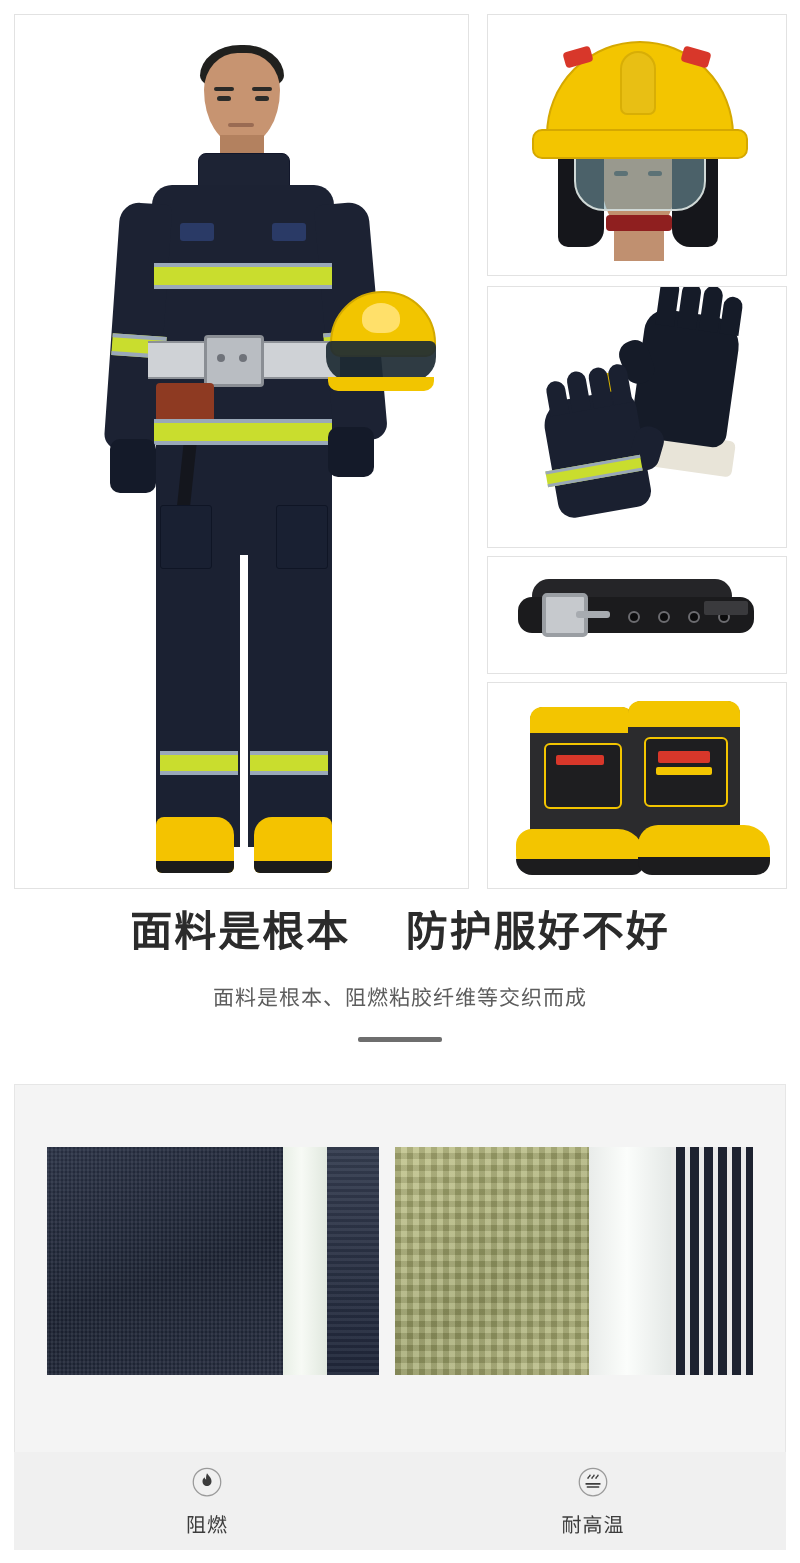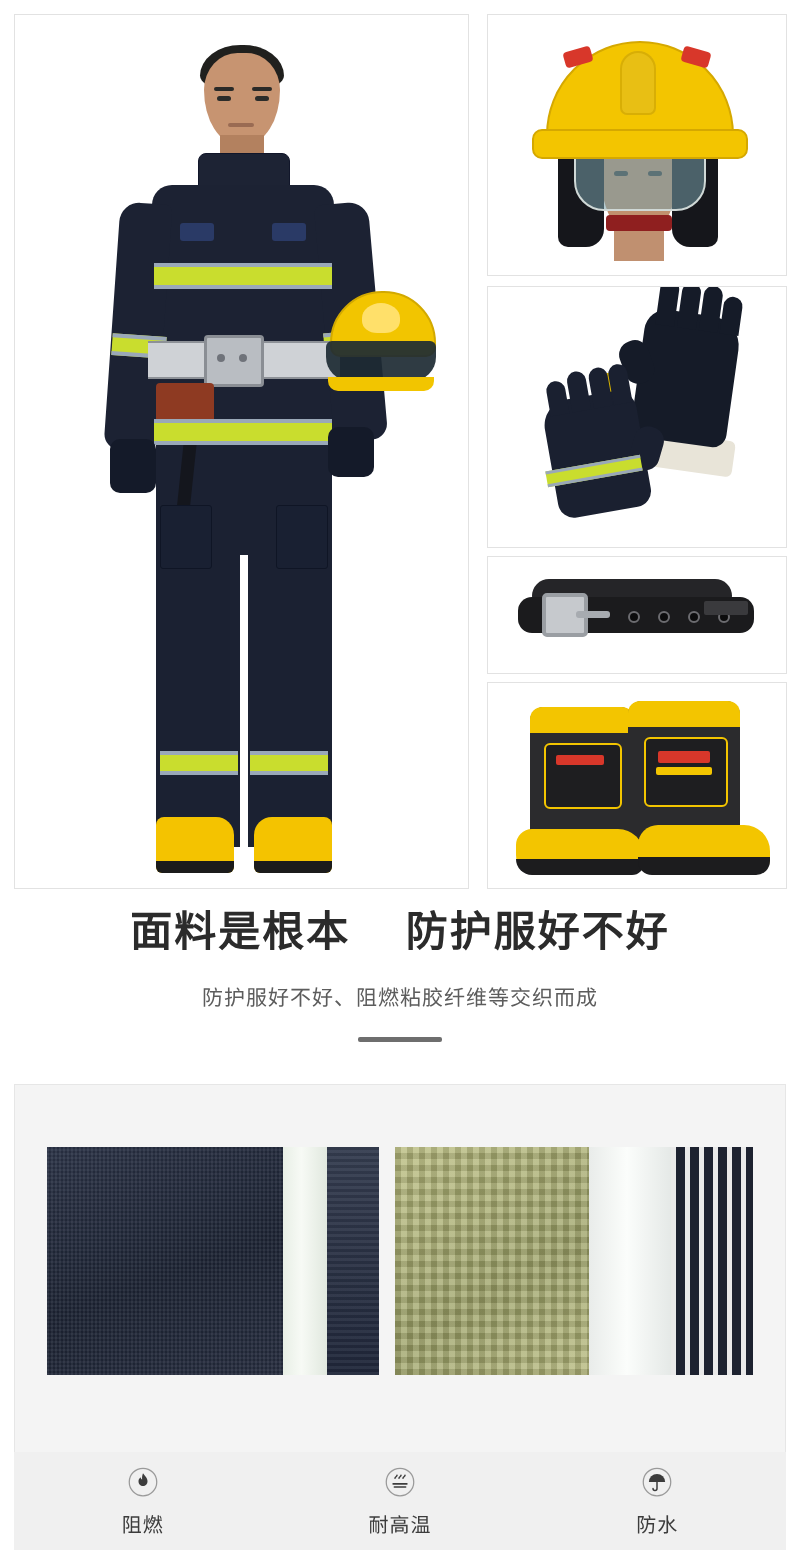--- a/index.html
+++ b/index.html
@@ -405,21 +405,21 @@
     </div>
   </div>
 </div>
 
 <div class="headline-wrap">
   <div class="headline">
     <span>面料是根本</span>
     <span class="gap"></span>
     <span>防护服好不好</span>
   </div>
-  <div class="subheadline">防护服好不好、阻燃粘胶纤维等交织而成</div>
+  <div class="subheadline">面料是根本、阻燃粘胶纤维等交织而成</div>
   <div class="divider"></div>
 </div>
 
 <div class="fabric-section">
   <div class="fabric-photos">
     <div class="fab fab-left">
       <div class="f-navy"></div>
       <div class="f-white"></div>
       <div class="f-dark2"></div>
     </div>
@@ -448,25 +448,15 @@
       <svg width="30" height="30" viewBox="0 0 24 24">
         <circle cx="12" cy="12" r="11" fill="none" stroke="#9a9a9a" stroke-width="1"></circle>
         <path d="M8 9c0-1.2 1.6-1.2 1.6-2.4M11.2 9c0-1.2 1.6-1.2 1.6-2.4M14.4 9c0-1.2 1.6-1.2 1.6-2.4" fill="none" stroke="#3c3c3c" stroke-width="1.2" stroke-linecap="round"></path>
         <path d="M6.5 13.5h11M7.5 16h9" stroke="#3c3c3c" stroke-width="1.3" stroke-linecap="round"></path>
       </svg>
     </span>
     <span class="flabel">耐高温</span>
   </div>
 
 
-  <div class="feature">
-    <span class="ficon">
-      <svg width="30" height="30" viewBox="0 0 24 24">
-        <circle cx="12" cy="12" r="11" fill="none" stroke="#9a9a9a" stroke-width="1"></circle>
-        <path d="M5.5 12a6.5 6.5 0 0 1 13 0z" fill="#3c3c3c"></path>
-        <path d="M12 12v5.2a1.6 1.6 0 0 1-3.2 0" fill="none" stroke="#3c3c3c" stroke-width="1.2" stroke-linecap="round"></path>
-      </svg>
-    </span>
-    <span class="flabel">防水</span>
-  </div>
 
 
 </div>
 
 </body></html>

